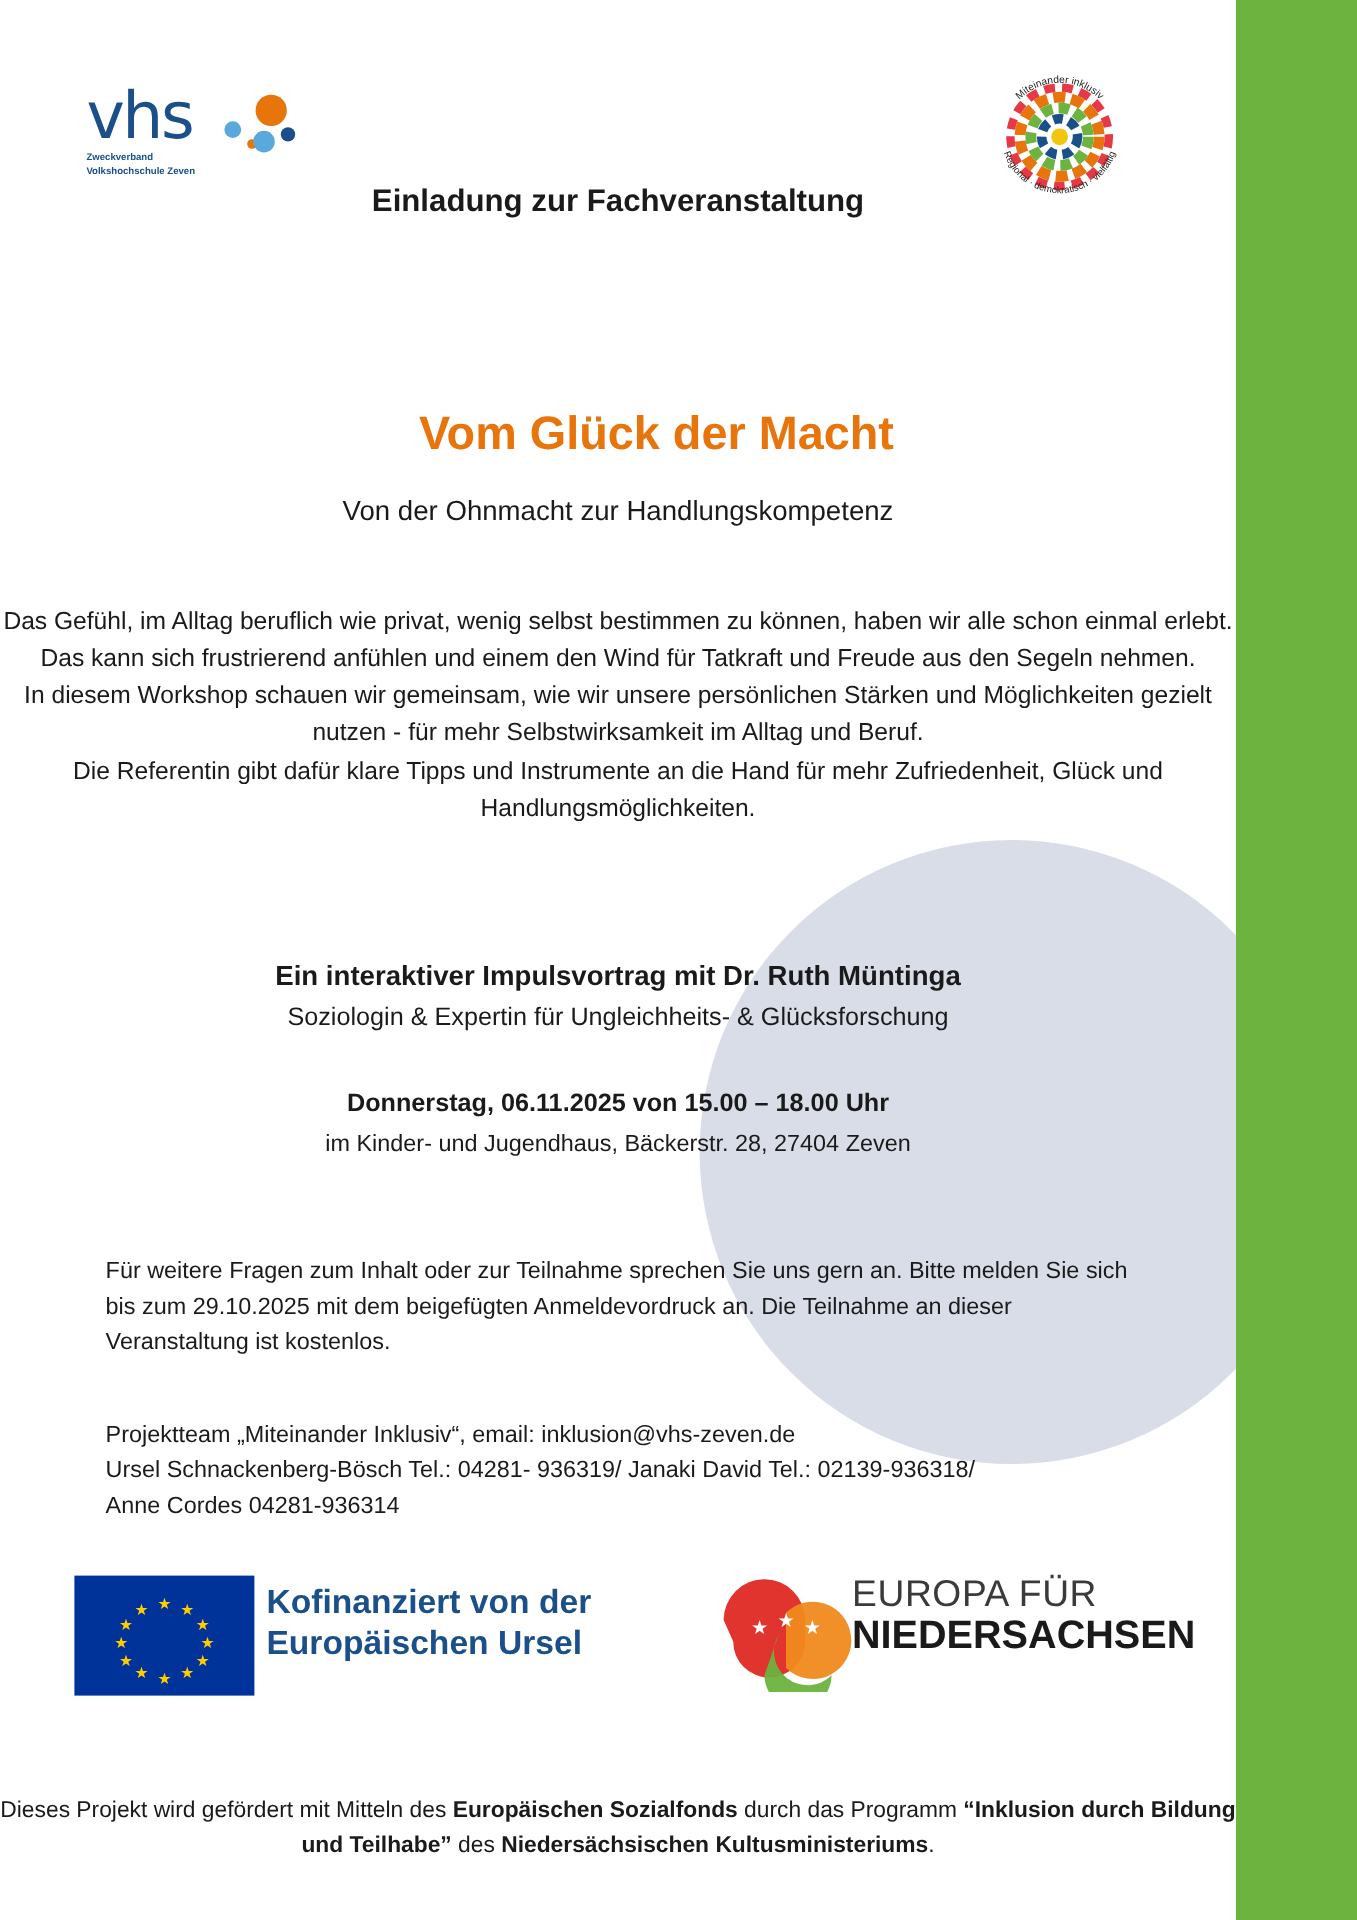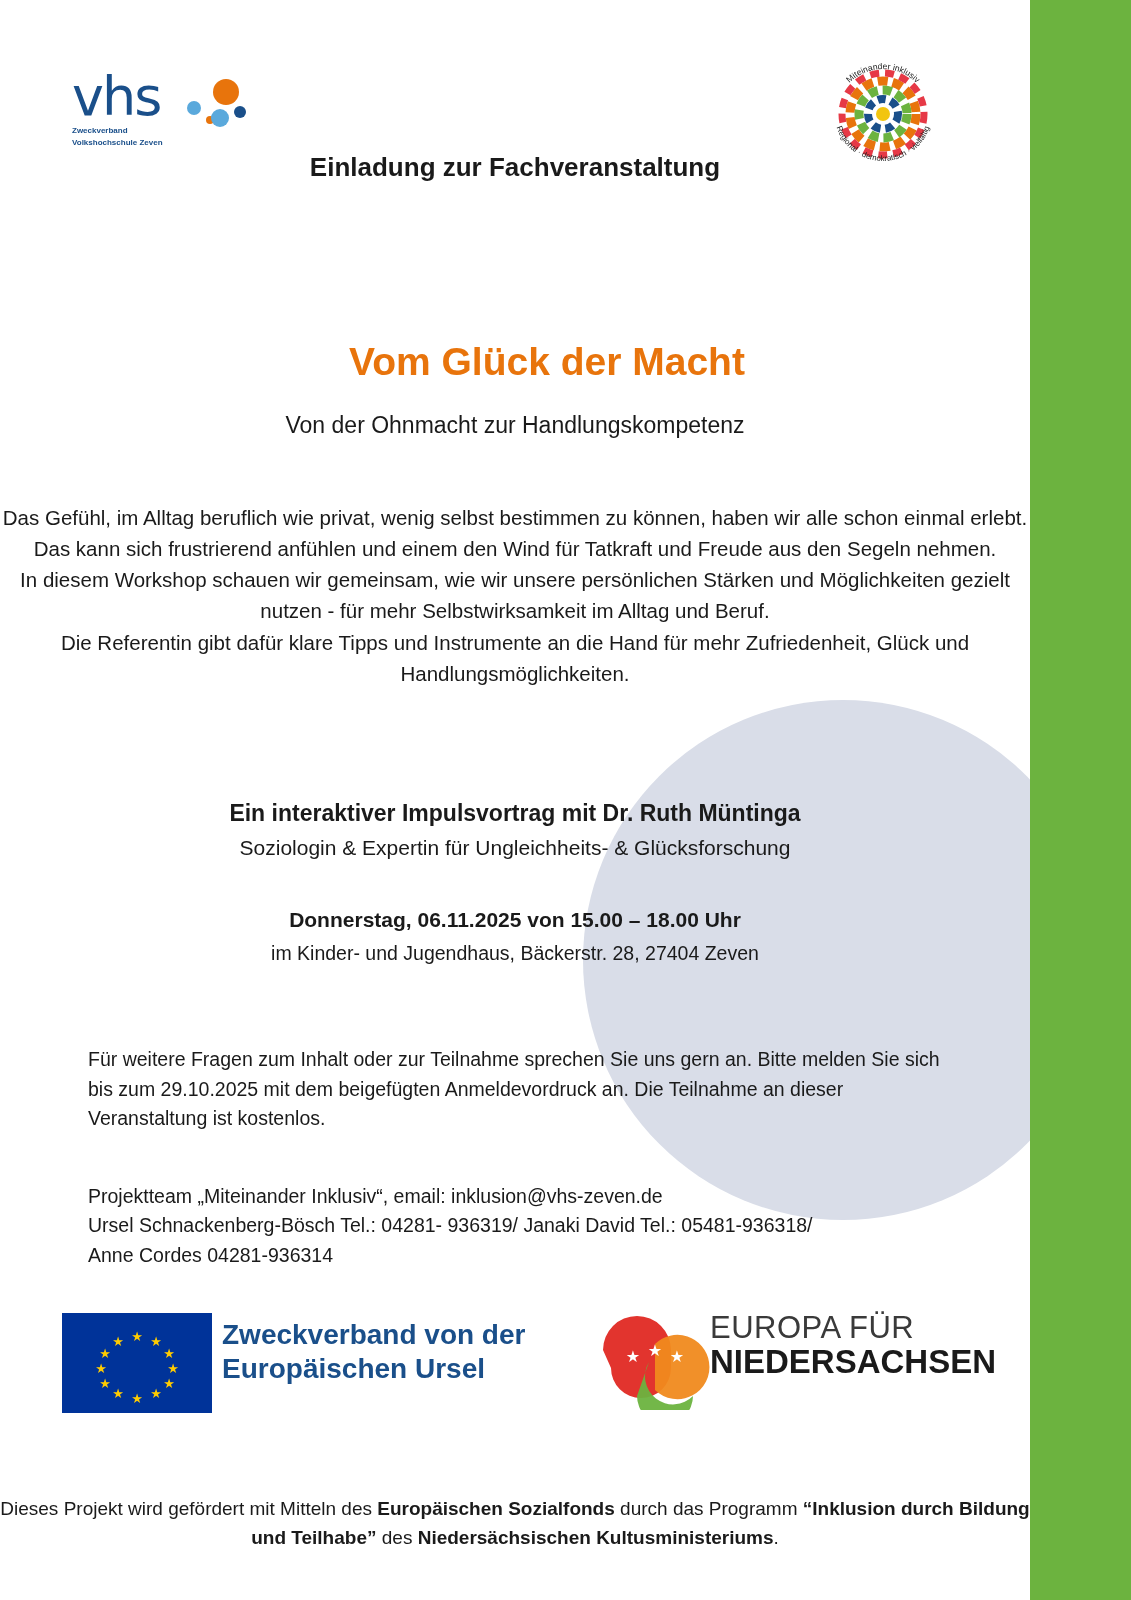--- a/index.html
+++ b/index.html
@@ -324,21 +324,21 @@
     <div class="speaker-line">Ein interaktiver Impulsvortrag mit Dr. Ruth Müntinga</div>
     <div class="speaker-role">Soziologin &amp; Expertin für Ungleichheits- &amp; Glücksforschung</div>
 
     <div class="date-line">Donnerstag, 06.11.2025 von 15.00 – 18.00 Uhr</div>
     <div class="venue-line">im Kinder- und Jugendhaus, Bäckerstr. 28, 27404 Zeven</div>
 
     <div class="info-block">Für weitere Fragen zum Inhalt oder zur Teilnahme sprechen Sie uns gern an. Bitte melden Sie sich bis zum 29.10.2025 mit dem beigefügten Anmeldevordruck an. Die Teilnahme an dieser Veranstaltung ist kostenlos.</div>
 
     <div class="contact-block">
       <div>Projektteam „Miteinander Inklusiv“, email: inklusion@vhs-zeven.de</div>
-      <div>Ursel Schnackenberg-Bösch Tel.: 04281- 936319/ Janaki David Tel.: 05481-936318/</div>
+      <div>Ursel Schnackenberg-Bösch Tel.: 04281- 936319/ Janaki David Tel.: 02139-936318/</div>
       <div>Anne Cordes 04281-936314</div>
     </div>
 
     <div class="eu-logo">
       <svg class="eu-stars" viewBox="0 0 150 100">
         <g fill="#ffcc00">
           <text x="75" y="28" font-size="13" text-anchor="middle">★</text>
           <text x="56" y="33" font-size="13" text-anchor="middle">★</text>
           <text x="94" y="33" font-size="13" text-anchor="middle">★</text>
           <text x="43" y="45" font-size="13" text-anchor="middle">★</text>
@@ -347,21 +347,21 @@
           <text x="111" y="60" font-size="13" text-anchor="middle">★</text>
           <text x="43" y="75" font-size="13" text-anchor="middle">★</text>
           <text x="107" y="75" font-size="13" text-anchor="middle">★</text>
           <text x="56" y="85" font-size="13" text-anchor="middle">★</text>
           <text x="94" y="85" font-size="13" text-anchor="middle">★</text>
           <text x="75" y="90" font-size="13" text-anchor="middle">★</text>
         </g>
       </svg>
     </div>
     <div class="eu-text">
-      <div>Zweckverband von der</div>
+      <div>Kofinanziert von der</div>
       <div>Europäischen Ursel</div>
     </div>
 
     <svg class="efn-mark" viewBox="0 0 118 100">
       <path d="M6,40 A34,34 0 0 1 74,40 L74,58 A30,30 0 0 1 14,58 Z" fill="#e2342e"></path>
       <path d="M58,34 A32,32 0 0 1 112,52 A32,32 0 0 1 58,80 Z" fill="#f08a1e" opacity="0.95"></path>
       <path d="M52,52 A28,28 0 0 0 96,86 A28,28 0 0 1 40,86 Z" fill="#6cb33f" opacity="0.95"></path>
       <g fill="#ffffff">
         <text x="36" y="52" font-size="16" text-anchor="middle">★</text>
         <text x="58" y="46" font-size="16" text-anchor="middle">★</text>

